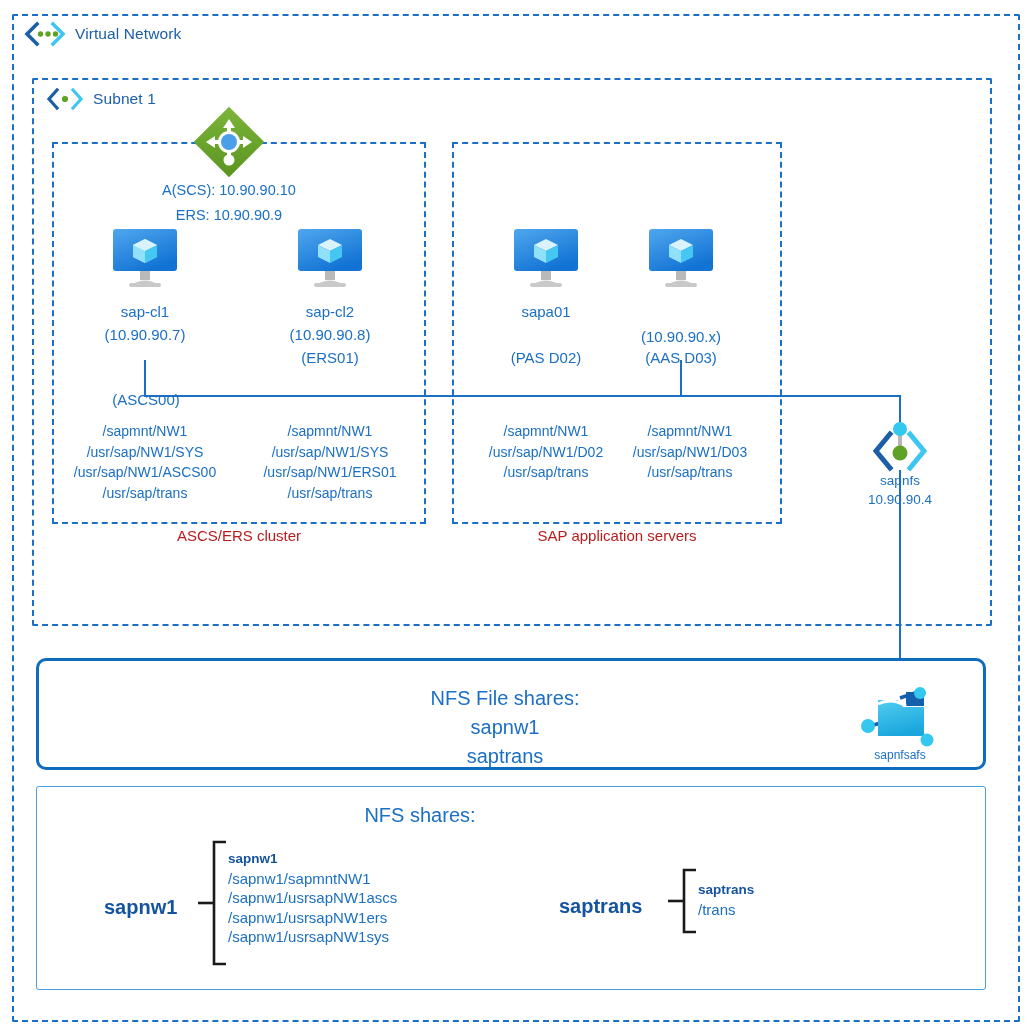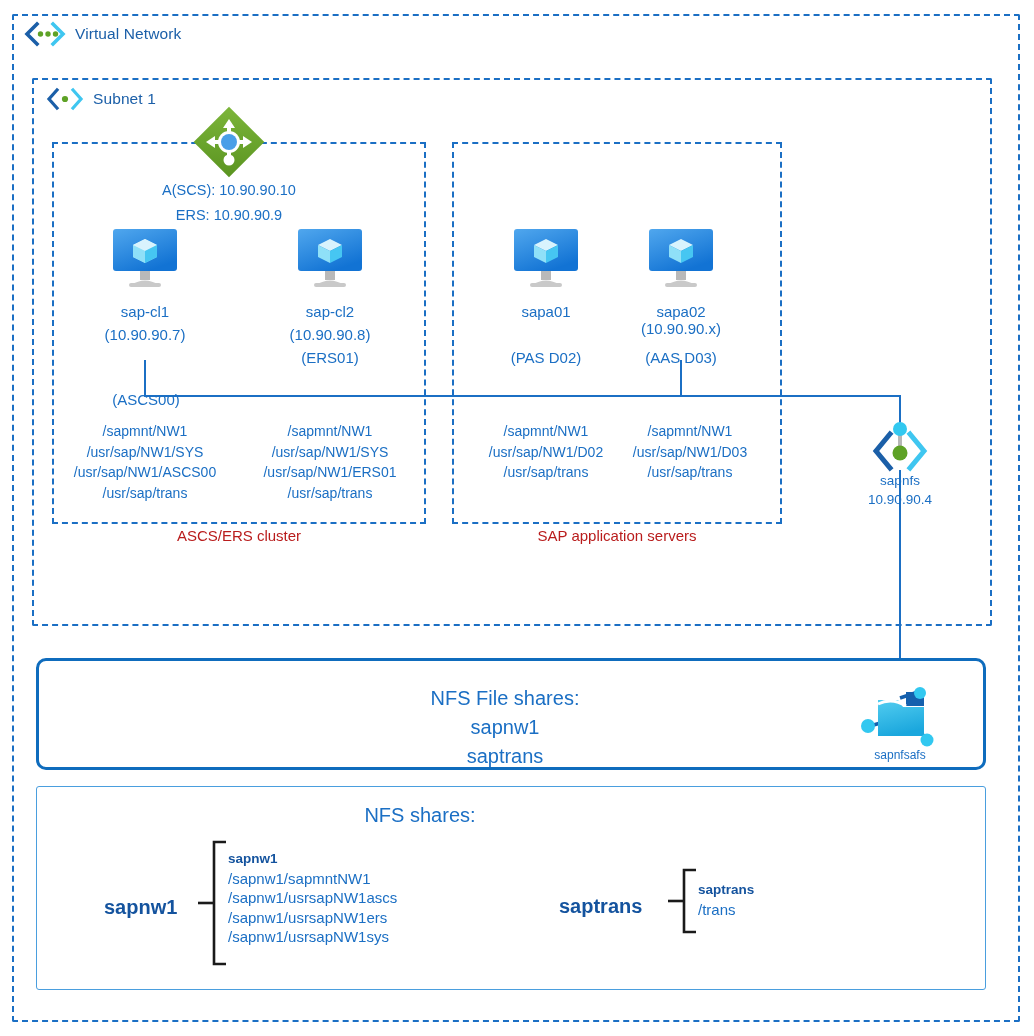--- a/index.html
+++ b/index.html
@@ -205,22 +205,21 @@
     <svg width="76" height="62" viewBox="0 0 76 62">
       <rect x="6" y="2" width="64" height="42" rx="3" fill="url(#vmg)"></rect>
       <path d="M38 12 L50 18 L38 24 L26 18 Z" fill="#d9f3fd"></path>
       <path d="M38 24 L50 18 L50 30 L38 36 Z" fill="#46c6f2"></path>
       <path d="M38 24 L26 18 L26 30 L38 36 Z" fill="#8fe0f8"></path>
       <rect x="33" y="44" width="10" height="9" fill="#b9b9b9"></rect>
       <path d="M24 58 Q38 49 52 58 Z" fill="#c9c9c9"></path>
       <rect x="22" y="56" width="32" height="4" rx="2" fill="#c9c9c9"></rect>
     </svg>
   </div>
-  <div class="abs vm-label" style="left:581px;top:300px;width:200px;">sapa02</div>
-  <div class="abs vm-label" style="left:581px;top:317px;width:200px;">(10.90.90.x)</div>
+  <div class="abs vm-label" style="left:581px;top:325px;width:200px;">(10.90.90.x)</div>
   <div class="abs vm-label" style="left:581px;top:346px;width:200px;">(AAS D03)</div>
 
   <div class="abs" style="left:47px;top:421px;width:196px;">
     <div class="mnt">/sapmnt/NW1</div>
     <div class="mnt">/usr/sap/NW1/SYS</div>
     <div class="mnt">/usr/sap/NW1/ASCS00</div>
     <div class="mnt">/usr/sap/trans</div>
   </div>
 
   <div class="abs" style="left:232px;top:421px;width:196px;">

